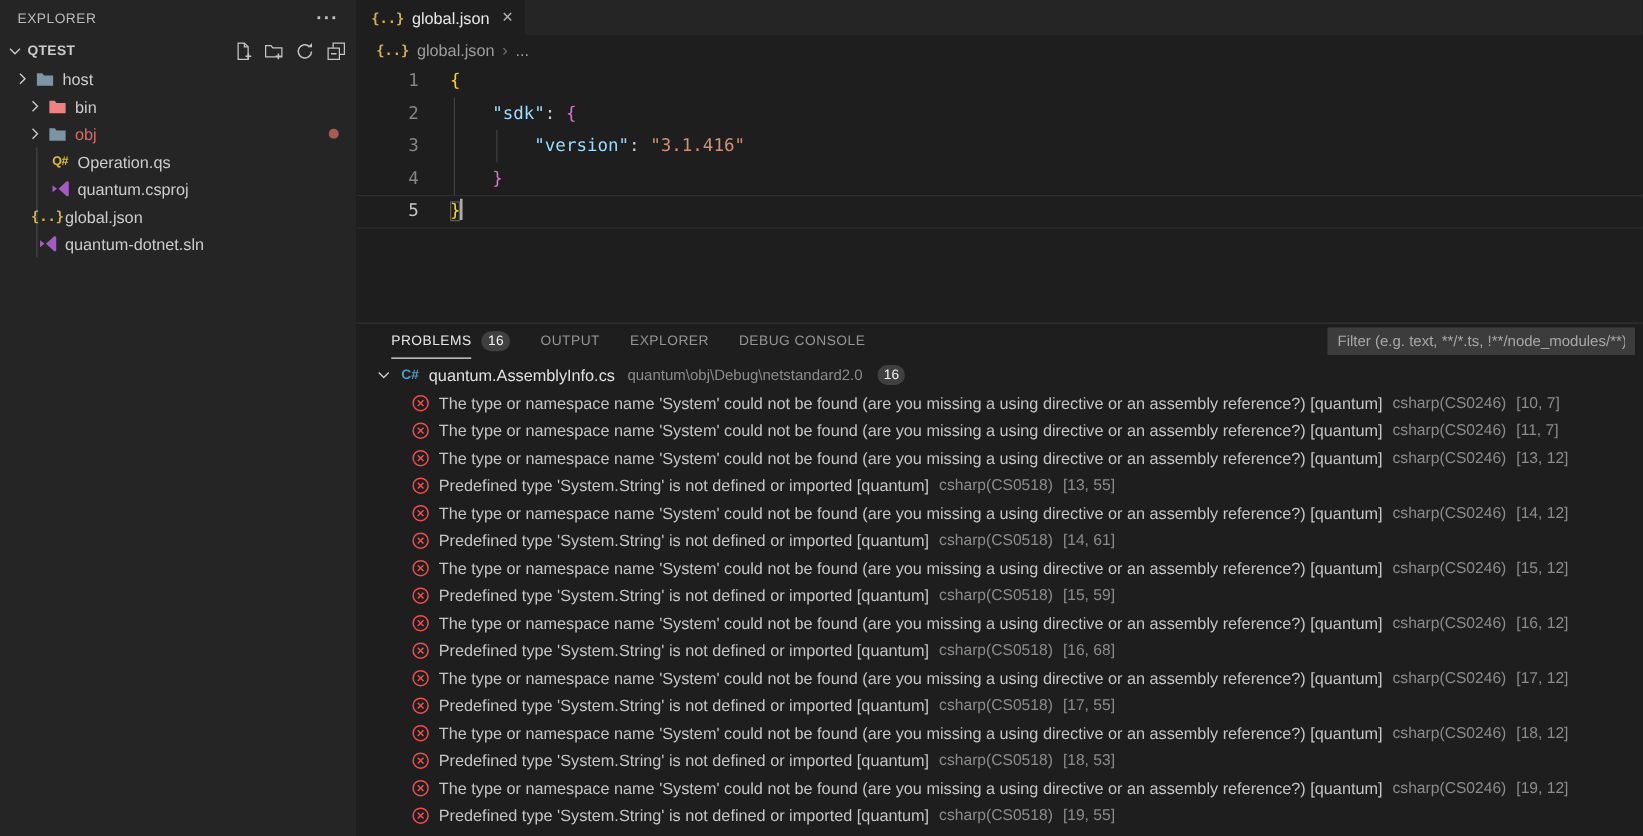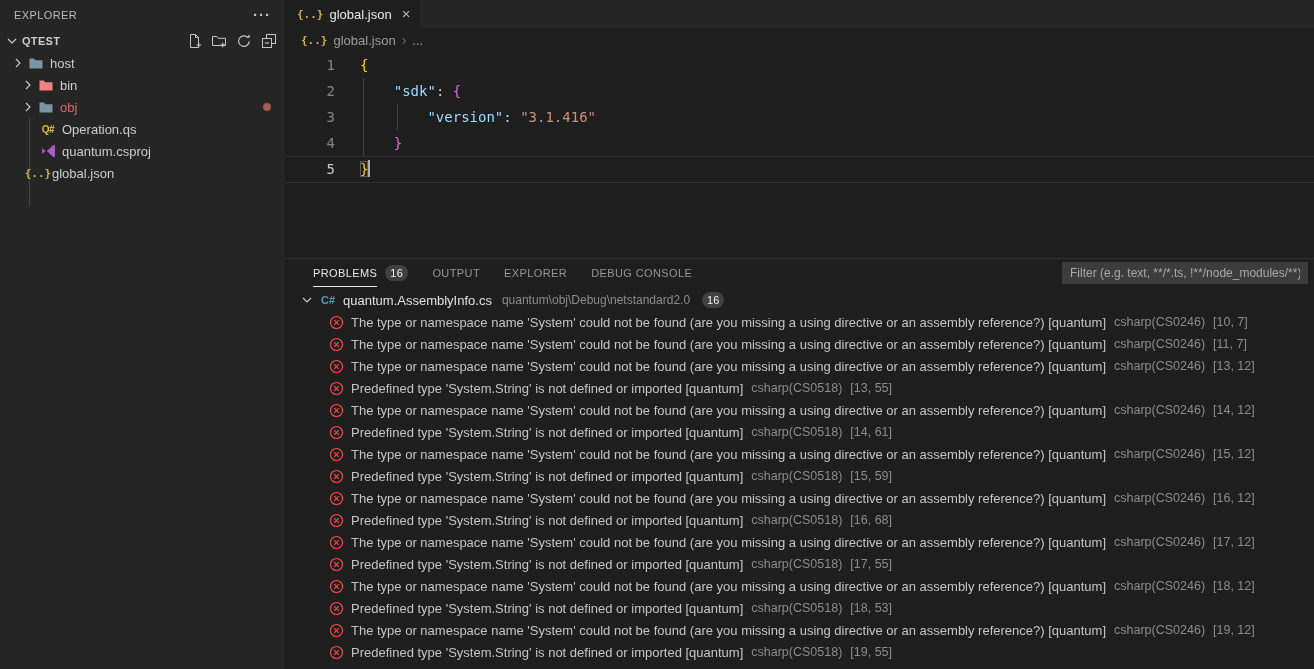--- a/index.html
+++ b/index.html
@@ -198,20 +198,29 @@
         <span class="label">quantum.csproj</span>
       </div>
 
       <div class="trow pad-rootfile">
         <span class="ficon">
             <span class="glyph-json">{..}</span>
           </span>
         <span class="label">global.json</span>
       </div>
 
+      <div class="trow pad-rootfile">
+        <span class="ficon">
+            <svg width="16" height="16">
+              <path d="M2 5.2 L5.6 8 L2 10.8z" fill="#a65bc4"></path>
+              <path d="M13.6 1.8 L6.8 8 l6.8 6.2 1.4-.7V2.5z" fill="#a65bc4"></path>
+            </svg>
+          </span>
+        <span class="label">quantum-dotnet.sln</span>
+      </div>
     </div>
   </div>
 
   <div class="main">
     <div class="tabbar">
       <div class="tab">
         <span class="glyph-json">{..}</span>
         <span class="tab-label">global.json</span>
         <span class="tab-close">×</span>
       </div>

